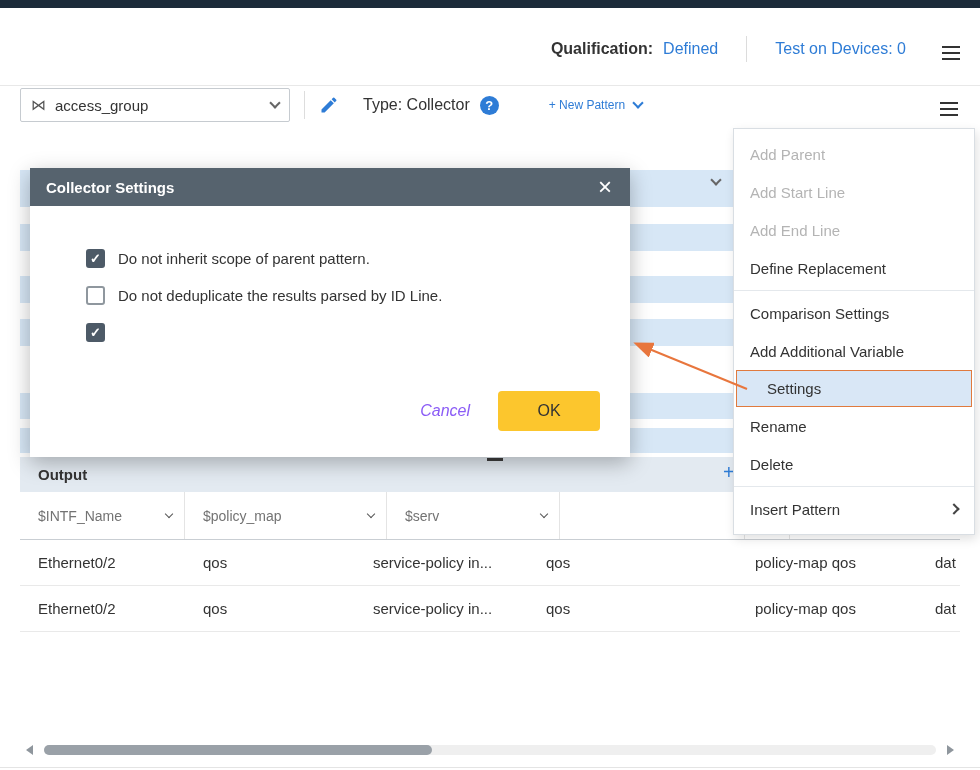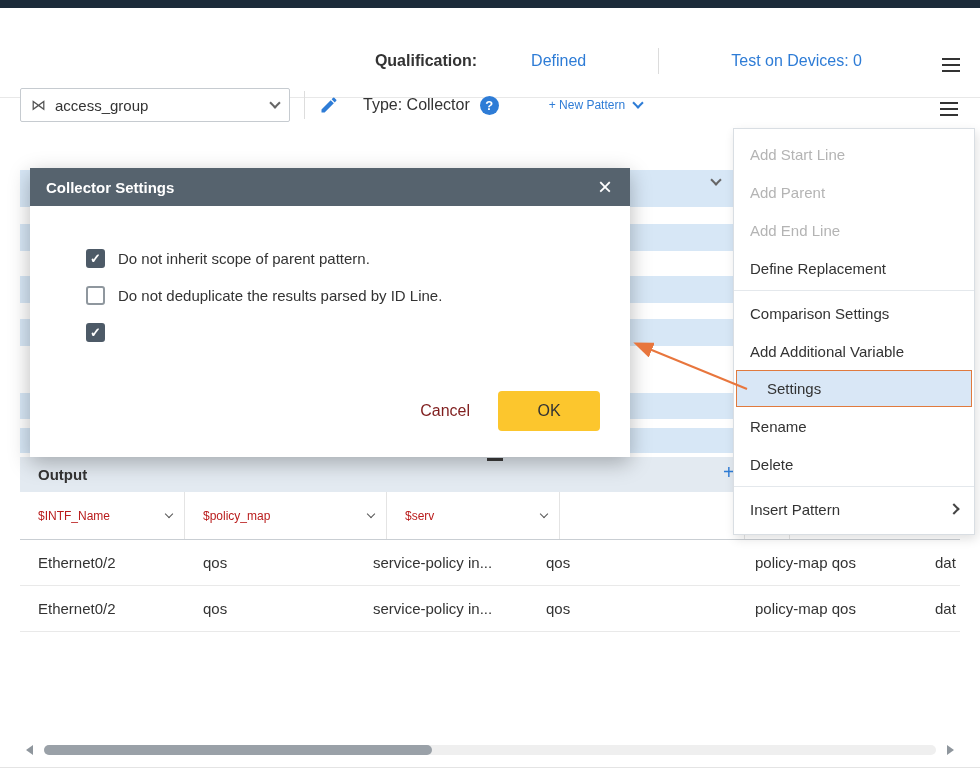--- a/index.html
+++ b/index.html
@@ -4,22 +4,22 @@
 <style>
   * { margin:0; padding:0; box-sizing:border-box; }
   html,body { background:#fff; }
   body { font-family:"Liberation Sans", sans-serif; color:#333; }
   .page { position:relative; width:980px; height:770px; background:#fff; overflow:hidden; }
 
   
   .topbar { position:absolute; top:0; left:0; width:980px; height:8px; background:#1c2b3a; }
 
   
-  .hdr { position:absolute; top:24px; left:0; width:980px; height:74px; display:flex; align-items:center;
-         justify-content:flex-end; padding-right:18px; border-bottom:1px solid #e8e8e8;gap:44px; }
+  .hdr { position:absolute; top:12px; left:0; width:980px; height:74px; display:flex; align-items:center;
+         justify-content:flex-end; padding-right:18px; border-bottom:1px solid #e8e8e8; }
   .q-label { font-size:16px; font-weight:700; color:#333; margin-right:10px; }
   .q-value { font-size:16px; color:#2e7cd6; cursor:pointer; }
   .vsep { width:1px; height:26px; background:#dcdcdc; margin:0 28px; }
   .tod { font-size:16px; color:#2e7cd6; cursor:pointer; }
 
   .burger { position:relative; width:18px; height:2px; background:#333; display:inline-block; }
   .burger::before, .burger::after { content:""; position:absolute; left:0; width:18px; height:2px; background:#333; }
   .burger::before { top:-6px; } .burger::after { top:6px; }
   .burger-btn { margin-left:34px; padding:8px 2px; cursor:pointer; }
 
@@ -57,21 +57,21 @@
   .modal-title { color:#fff; font-size:15px; font-weight:700; flex:1; }
   .modal-close { color:#fff; font-size:24px; line-height:1; cursor:pointer; padding:0 2px; }
   .modal-body { padding:40px 28px 0 32px;margin-left:24px; }
   .cb-row { display:flex; align-items:center; height:24px; margin-bottom:13px; }
   .cb { width:19px; height:19px; border-radius:3px; border:2px solid #8f979e; background:#fff; flex:0 0 auto;
         display:flex; align-items:center; justify-content:center; cursor:pointer; }
   .cb.checked { background:#4d5a67; border-color:#4d5a67; }
   .cb.checked::after { content:"✓"; color:#fff; font-size:13px; font-weight:700; }
   .cb-label { margin-left:13px; font-size:15px; color:#333; }
   .modal-ftr { position:absolute; right:30px; bottom:26px; display:flex; align-items:center; gap:28px; }
-  .cancel { font-size:16px; color:#7f1d1d; cursor:pointer; }
+  .cancel { font-size:16px; color:#8b5cf6; cursor:pointer;font-style:italic; }
   .ok-btn { width:102px; height:40px; background:#fcc62d; border:none; border-radius:4px; font-size:16px; color:#333;
             display:flex; align-items:center; justify-content:center; cursor:pointer; font-family:inherit; }
 
   
   .cmenu { position:absolute; left:733px; top:128px; width:242px; background:#fff; border:1px solid #d9dee3;
            box-shadow:2px 4px 10px rgba(0,0,0,.12); padding:6px 0; z-index:20; }
   .mi { height:38px; display:flex; align-items:center; padding:0 16px; font-size:15px; color:#333; cursor:pointer; }
   .mi.dis { color:#b4b4b4; cursor:default; }
   .mi.hl { background:#d9e7f6; border:1px solid #e07a3e; margin:0 2px; padding:0 30px; height:37px; }
   .mdv { height:1px; background:#e4e8ec; margin:3px 0; }
@@ -83,21 +83,21 @@
   
   .outbar { position:absolute; left:20px; top:457px; width:940px; height:35px; background:#e3eaf1; display:flex;
             align-items:center; padding-left:18px; z-index:5; }
   .out-title { font-size:15px; font-weight:700; color:#333; }
   .collapse-handle { position:absolute; left:467px; top:1px; width:16px; height:3px; background:#3c3c3c; cursor:pointer; }
   .out-add { position:absolute; left:703px; top:4px; font-size:20px; color:#2e7cd6; cursor:pointer; }
 
   
   .otable { position:absolute; left:20px; top:492px; width:940px; background:#fff; }
   .thead { display:flex; height:48px; border-bottom:1px solid #c9ced3; }
-  .th { display:flex; align-items:center; padding:0 12px 0 18px; font-size:12px; color:#b91c1c;
+  .th { display:flex; align-items:center; padding:0 12px 0 18px; font-size:14px; color:#737373;
         border-right:1px solid #e4e4e4; cursor:pointer; }
   .th .chev.small { margin-left:auto; }
   .th:nth-child(6) { border-right:none; }
   .c1{width:165px;} .c2{width:170px;} .c3{width:173px;} .c4{width:202px;} .c5{width:185px;} .c6{width:45px;}
   .tr { display:flex; height:46px; border-bottom:1px solid #e9e9e9; }
   .td { display:flex; align-items:center; padding-left:18px; font-size:15px; color:#333; overflow:hidden; white-space:nowrap; }
   .td.c5 { padding-left:25px; } .td.c6 { padding-left:20px; }
 
   
   .hsb { position:absolute; left:20px; top:744px; width:940px; height:12px; }
@@ -172,22 +172,22 @@
         <span class="cb checked"></span>
       </div>
     </div>
     <div class="modal-ftr">
       <span class="cancel">Cancel</span>
       <button class="ok-btn">OK</button>
     </div>
   </div>
 
   <div class="cmenu">
+    <div class="mi dis">Add Parent</div>
     <div class="mi dis">Add Start Line</div>
-    <div class="mi dis">Add Parent</div>
     <div class="mi dis">Add End Line</div>
     <div class="mi">Define Replacement</div>
     <div class="mdv"></div>
     <div class="mi">Comparison Settings</div>
     <div class="mi">Add Additional Variable</div>
     <div class="mi hl">Settings</div>
     <div class="mi">Rename</div>
     <div class="mi">Delete</div>
     <div class="mdv"></div>
     <div class="mi">

